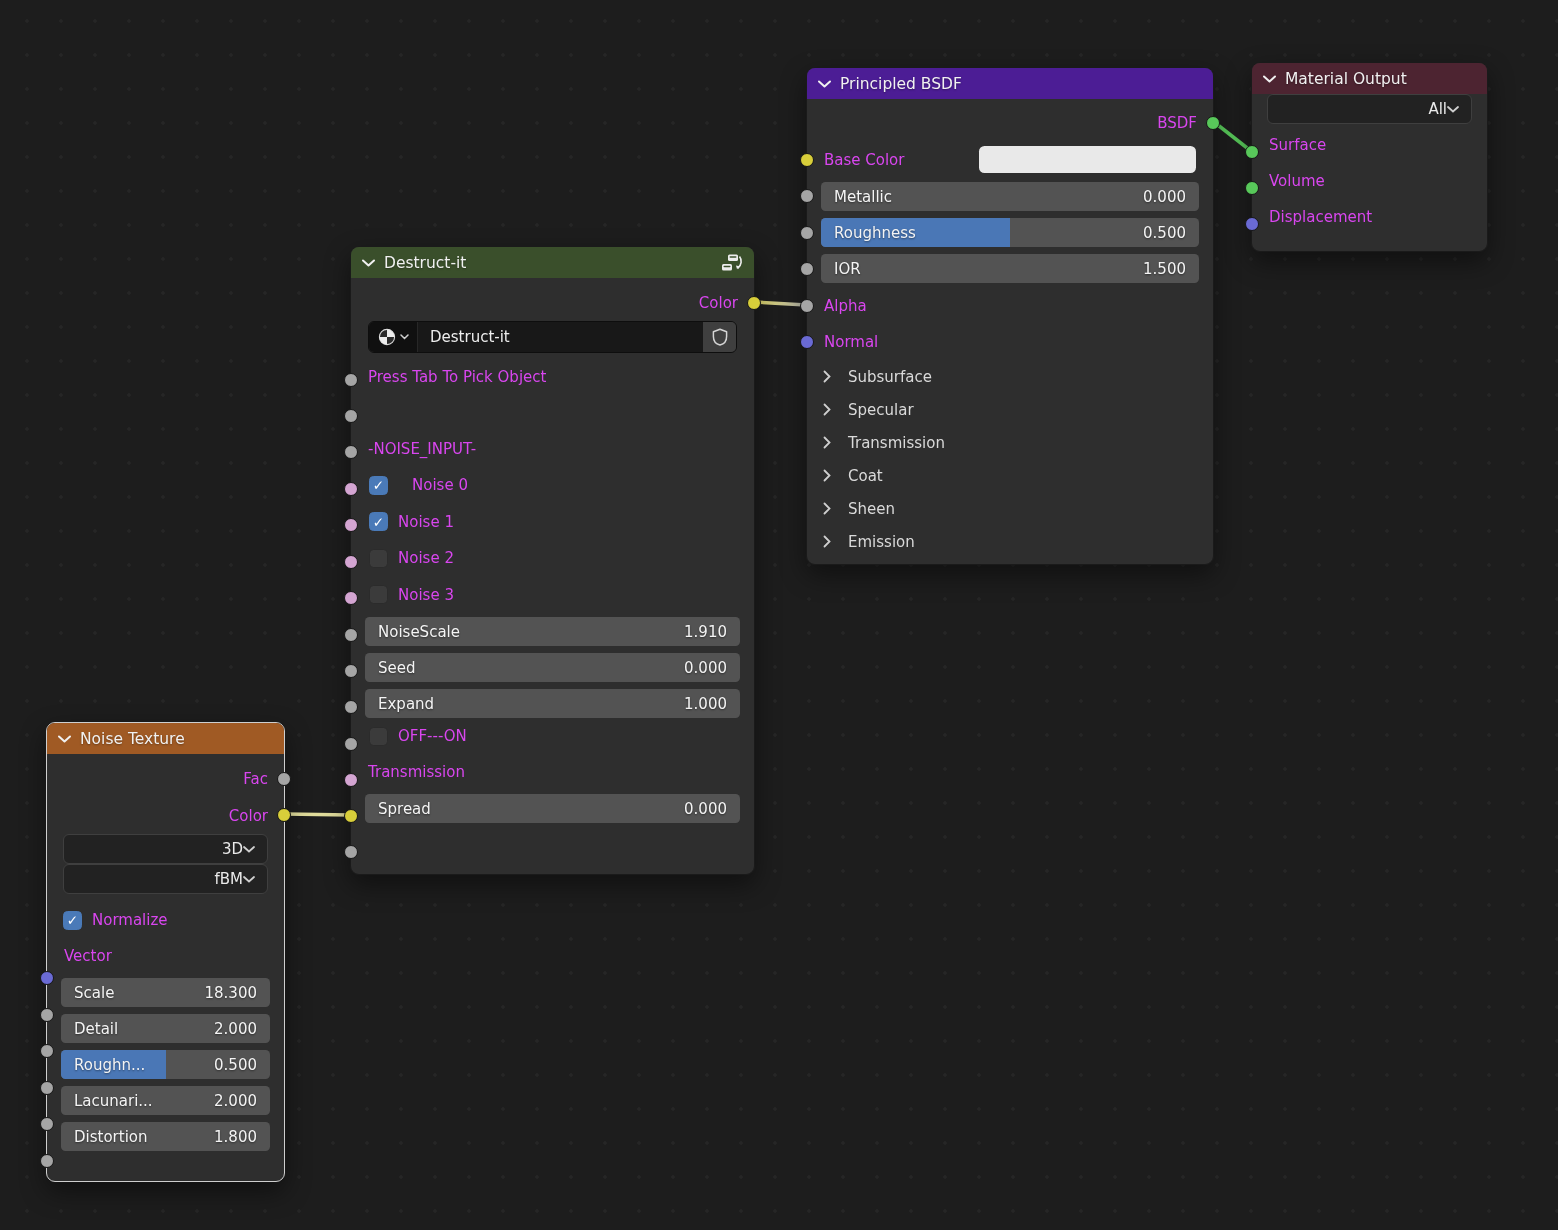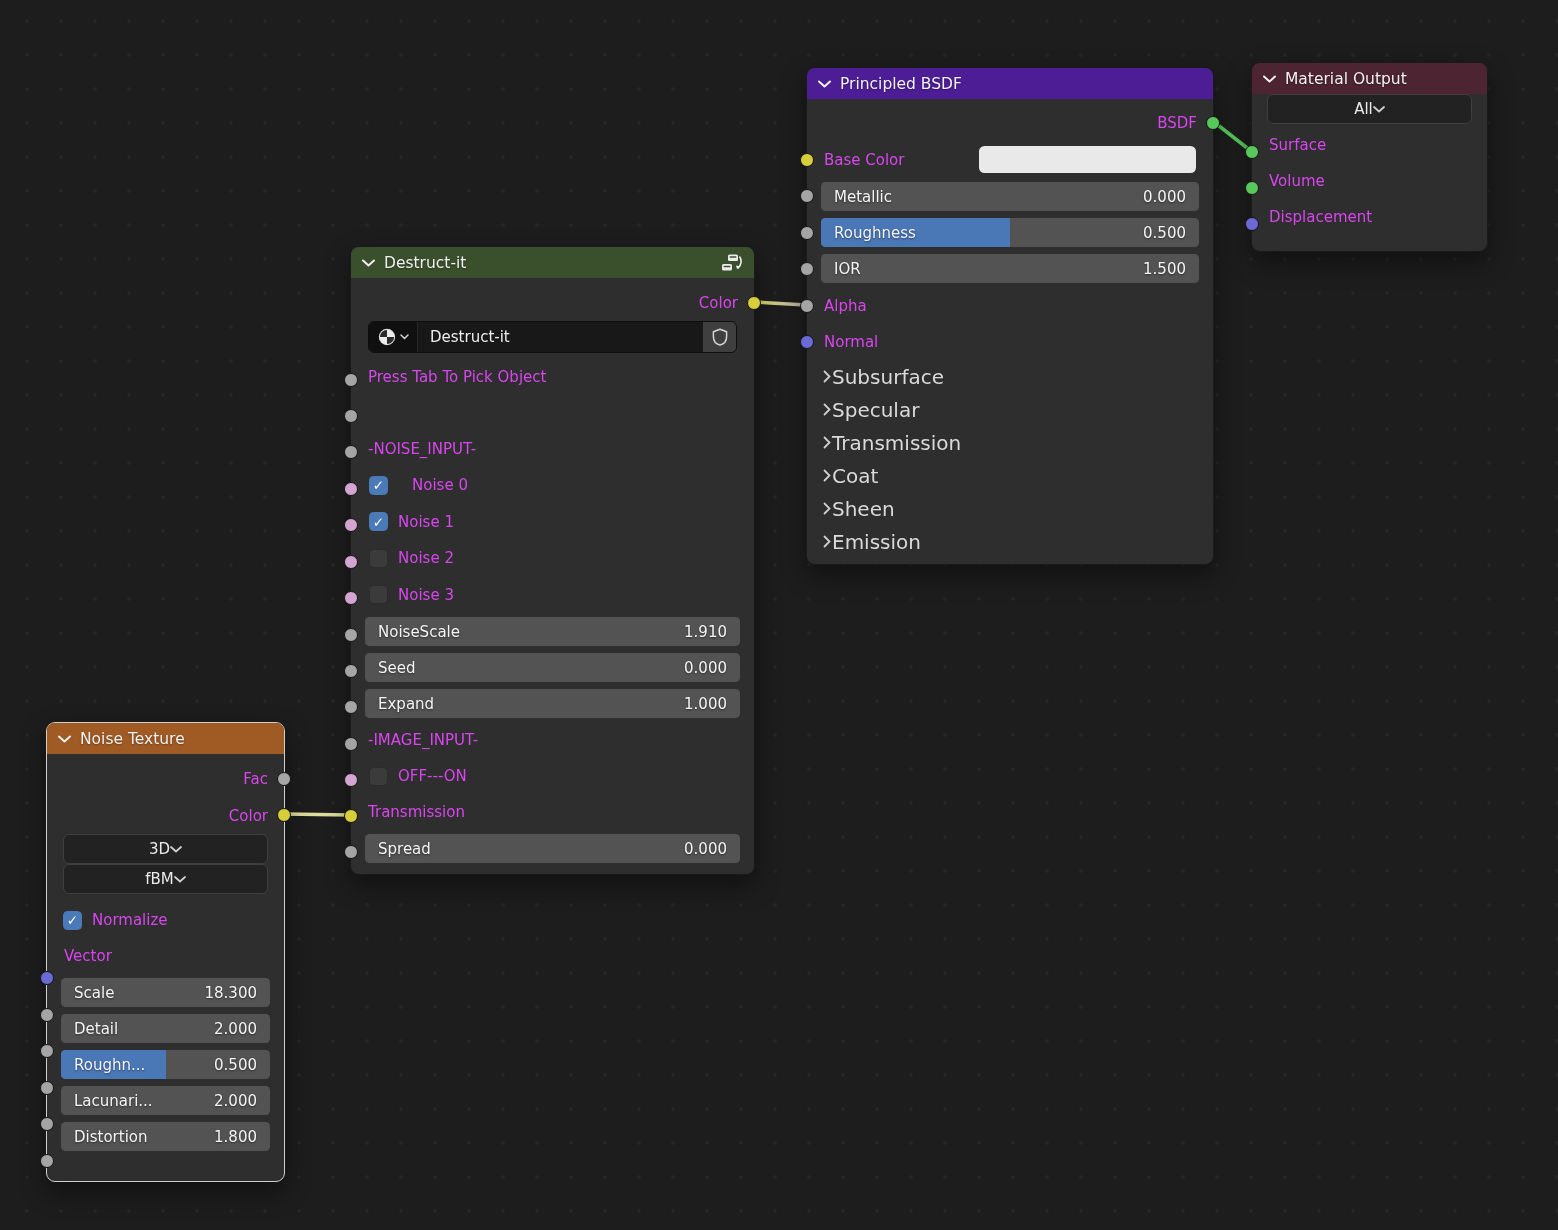--- a/index.html
+++ b/index.html
@@ -56,21 +56,21 @@
   }
   .slider .fill{position:absolute;left:0;top:0;bottom:0;background:#4a77b6;}
   .slider span{position:relative;z-index:1;}
   .mt4{margin-top:4px;} .mt5{margin-top:5px;} .mt6{margin-top:6px;}
   .mt7{margin-top:7px;} .mt11{margin-top:11px;} .mt12{margin-top:12px;}
   .gap7{margin-top:7px;}
 
   .dropdown{
     height:30px;margin:0 16px;background:#222222;
     border:1px solid #3f3f3f;border-radius:6px;
-    display:flex;align-items:center;justify-content:center;
+    display:flex;align-items:center;justify-content:flex-end;
     padding:0 12px;font-size:15px;color:#eaeaea;box-sizing:border-box;
   }
 
   .checkbox{
     width:19px;height:19px;border-radius:4.5px;background:#3b3b3b;
     border:1px solid #2b2b2b;box-sizing:border-box;flex:none;
     display:flex;align-items:center;justify-content:center;
   }
   .checkbox.checked{background:#4a7ab8;border-color:#4a7ab8;}
   .checkbox.checked::after{content:"✓";color:#ffffff;font-size:13.5px;font-weight:bold;}
@@ -79,21 +79,21 @@
     position:absolute;width:14px;height:14px;border-radius:50%;
     border:1.5px solid #161616;box-sizing:border-box;z-index:4;
   }
   .socket.sl{left:-7px;} .socket.sr{right:-7px;}
   .s-gray{background:#a5a5a5;}
   .s-yellow{background:#d8ce3a;}
   .s-pink{background:#d4a5d2;}
   .s-purple{background:#6a6ad4;}
   .s-green{background:#58c85a;}
 
-  .panel-row{display:flex;align-items:center;gap:1px;height:33px;padding:0 16px;font-size:20px;color:#dadada;}
+  .panel-row{display:flex;align-items:center;gap:17px;height:33px;padding:0 16px;font-size:15px;color:#dadada;}
 
   .selector{display:flex;height:30px;margin:0 17px;border-radius:6px;overflow:hidden;border:1px solid #0e0e0e;}
   .sel-icon{width:48px;background:#101010;display:flex;align-items:center;justify-content:center;gap:4px;}
   .sel-name{flex:1;background:#181818;display:flex;align-items:center;padding:0 12px;font-size:15px;color:#ededed;border-left:1px solid #272727;}
   .sel-shield{width:33px;background:#3f3f3f;display:flex;align-items:center;justify-content:center;}
 
   .swatch{width:217px;height:27px;background:#e9e9e9;border-radius:5.5px;margin-left:auto;margin-right:17px;}
 
   .icon{display:flex;align-items:center;justify-content:center;flex:none;}
 </style>
@@ -272,23 +272,20 @@
     </div>
     <div class="slider gap7">
       <span>Seed</span>
       <span>0.000</span>
     </div>
     <div class="slider gap7">
       <span>Expand</span>
       <span>1.000</span>
     </div>
 
-    <div class="row row36 in mt4">
-        <span>-IMAGE_INPUT-</span>
-      </div>
     <div class="row row36" style="display:flex;align-items:center;padding-left:18px;gap:10px;">
       <span class="checkbox"></span>
       <span>OFF---ON</span>
     </div>
     <div class="row row36 in">
         <span>Transmission</span>
       </div>
 
     <div class="slider mt4">
       <span>Spread</span>

